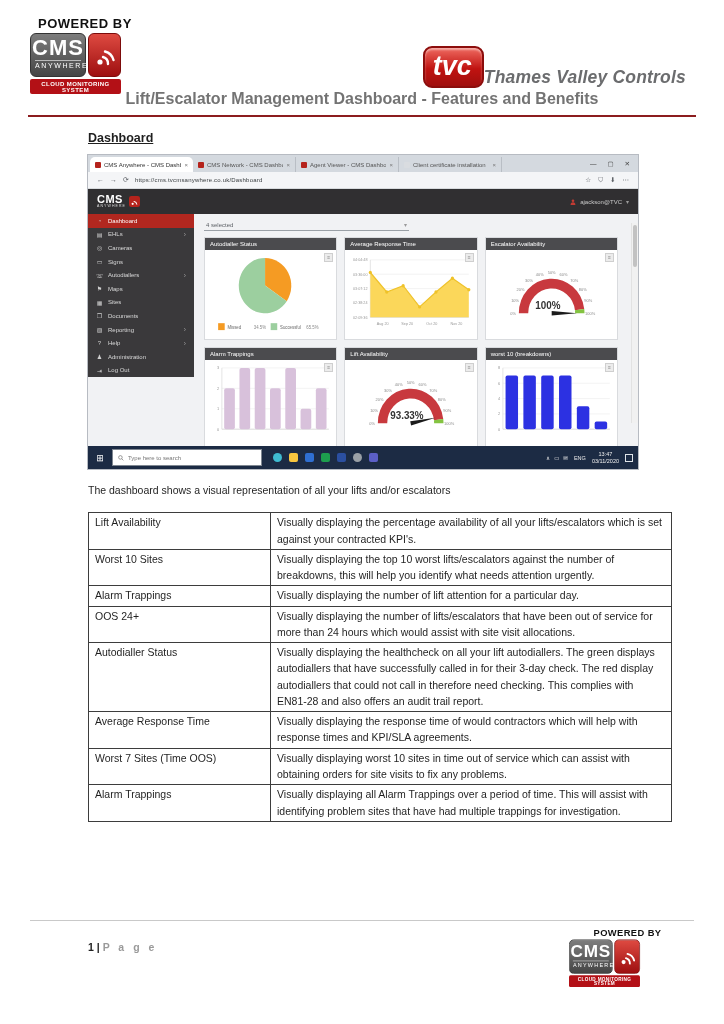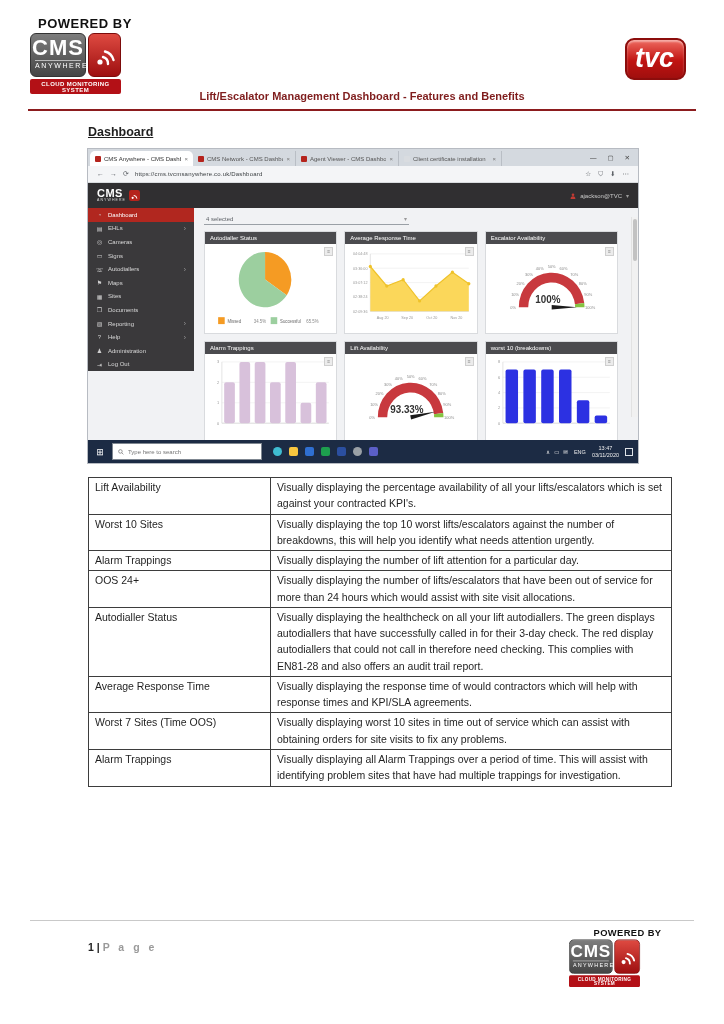--- a/index.html
+++ b/index.html
@@ -13,28 +13,28 @@
   .powered { font-size:13px; font-weight:bold; letter-spacing:.5px; color:#111; margin:0 0 2px 8px; }
   .cms-row { display:flex; gap:2px; }
   .cms-gray { width:56px; height:44px; background:linear-gradient(180deg,#7d7d7d,#454545); border-radius:6px;
               border:1px solid #333; color:#fff; text-align:center; padding-top:3px; }
   .cms-word { font-size:22px; font-weight:bold; letter-spacing:1px; line-height:22px; }
   .cms-anywhere { font-size:7px; letter-spacing:1.6px; border-top:1px solid #bbb; margin:1px 4px 0 4px; padding-top:1px; }
   .cms-red { width:33px; height:44px; background:linear-gradient(180deg,#de4a41,#9e0f10); border-radius:6px; border:1px solid #7c0b0b;
              display:flex; align-items:center; justify-content:center; }
   .cms-sub { margin-top:2px; width:91px; background:#b31016; color:#fff; font-size:6px; font-weight:bold;
              text-align:center; letter-spacing:.4px; padding:1.5px 0; border-radius:2px; }
-  .tvc-block { display:flex; align-items:center; gap:0; margin-top:14px; }
+  .tvc-block { display:flex; align-items:flex-end; gap:0; margin-top:14px; }
   .tvc-badge { display:inline-block; background:linear-gradient(180deg,#ef6a60,#c01311 55%,#a00f0e);
                color:#fff; font-weight:bold; font-style:italic; font-size:27px; line-height:30px;
                padding:3px 10px 5px 8px; border-radius:9px; border:2px solid #8c0d0c;
                box-shadow:inset 0 2px 2px rgba(255,255,255,.45); }
   .tvc-name { color:#6b6c6e; font-weight:bold; font-style:italic; font-size:17.5px; letter-spacing:.2px; }
 
-  .doc-title { text-align:center; font-size:11px; font-weight:bold; color:#7f1d1d; margin-top:2px; }
+  .doc-title { text-align:center; font-size:16px; font-weight:bold; color:#737373; margin-top:2px; }
   .title-rule { border-top:2px solid #8c1c1e; margin:7px 28px 0 28px; }
   .section-heading { margin:14px 0 10px 88px; font-size:12.5px; font-weight:bold; text-decoration:underline; }
 
   
   .browser { position:relative; margin-left:88px; width:550px; height:314px; background:#fff;
              box-shadow:0 0 0 1px #b7bbc2; font-family:"Liberation Sans", sans-serif; }
   .tabstrip { height:17px; background:#d4d9df; display:flex; align-items:flex-end; padding-left:2px; }
   .tab { width:103px; height:15px; display:flex; align-items:center; gap:3px; padding:0 5px;
          font-size:6px; color:#555; border-right:1px solid #b9bec5; overflow:hidden; white-space:nowrap; }
   .tab.active { background:#fff; border-radius:5px 5px 0 0; border-right:none; color:#333; }
@@ -123,20 +123,21 @@
             <circle cx="7" cy="22" r="2.6" fill="#fff"></circle>
             <path d="M10 17 A 7 7 0 0 1 15 24" stroke="#fff" stroke-width="2.4" fill="none" stroke-linecap="round"></path>
             <path d="M12 11.5 A 12 12 0 0 1 20.5 20" stroke="#fff" stroke-width="2.4" fill="none" stroke-linecap="round"></path>
           </svg>
         </div>
       </div>
       <div class="cms-sub">CLOUD MONITORING SYSTEM</div>
     </div>
     <div class="tvc-block">
       <span class="tvc-badge">tvc</span>
+      <span class="tvc-name">Thames Valley Controls</span>
     </div>
   </header>
 
   <h1 class="doc-title">Lift/Escalator Management Dashboard - Features and Benefits</h1>
   <div class="title-rule"></div>
   <h2 class="section-heading">Dashboard</h2>
 
   <div class="browser">
     <div class="tabstrip">
       <div id="tabs" style="display:flex;">
@@ -446,20 +447,21 @@
         <span class="tg">ENG</span>
         <div class="clock">
           <div>13:47</div>
           <div>03/11/2020</div>
         </div>
         <div class="notif"></div>
       </div>
     </div>
   </div>
 
+  <p class="para">The dashboard shows a visual representation of all your lifts and/or escalators</p>
 
   <table class="feature-table">
     <tbody id="tbody">
         <tr>
           <td class="c1">Lift Availability</td>
           <td>Visually displaying the percentage availability of all your lifts/escalators which is set against your contracted KPI's.</td>
         </tr>
         <tr>
           <td class="c1">Worst 10 Sites</td>
           <td>Visually displaying the top 10 worst lifts/escalators against the number of breakdowns, this will help you identify what needs attention urgently.</td>

